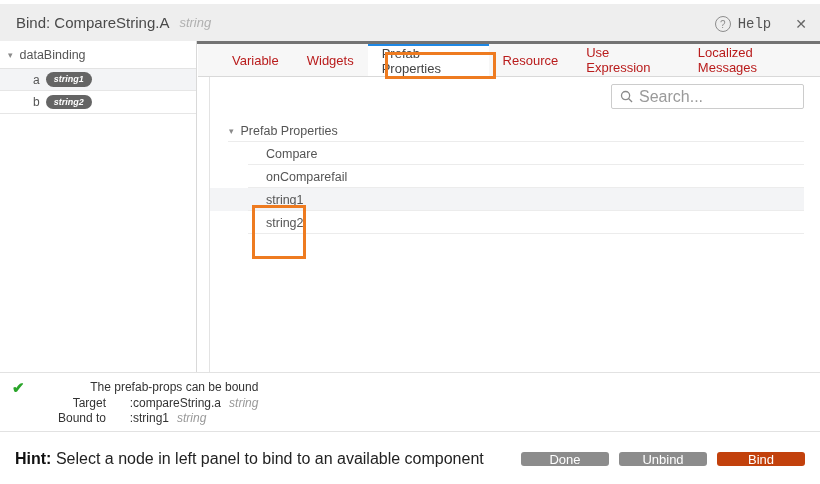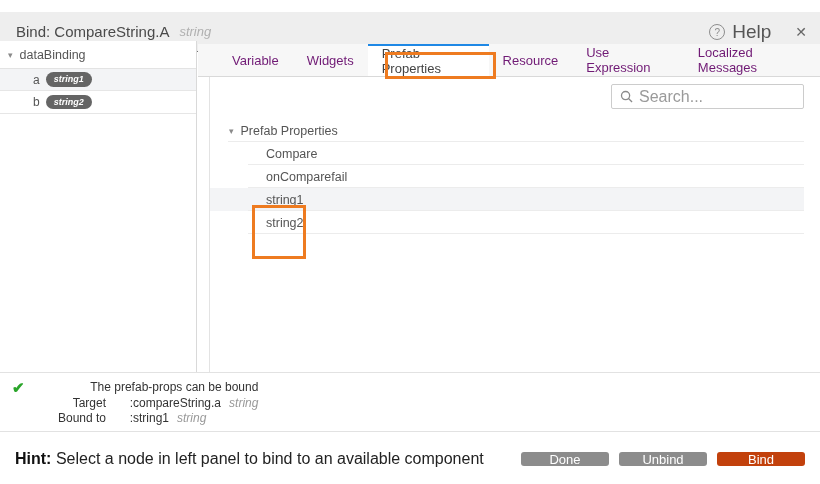--- a/index.html
+++ b/index.html
@@ -1,45 +1,45 @@
 <!DOCTYPE html>
 <html><head>
 <meta charset="utf-8">
 <style>
   * { margin:0; padding:0; box-sizing:border-box; }
   html,body { width:820px; height:484px; }
   body { font-family:"Liberation Sans", sans-serif; background:#fff; position:relative; overflow:hidden; }
 
   
-  .header { position:absolute; top:12px; left:0; right:0; height:40px; background:#eeeeee;
-            border-bottom:1px solid #737373; display:flex; align-items:center; }
+  .header { position:absolute; top:4px; left:0; right:0; height:40px; background:#eeeeee;
+            border-bottom:3px solid #737373; display:flex; align-items:center; }
   .title { margin-left:16px; font-size:15px; color:#4a4a4a; }
   .title-type { margin-left:10px; font-size:13px; font-style:italic; color:#b0b0b0; }
   .header-right { position:absolute; right:13px; top:0; height:40px; display:flex; align-items:center; }
   .help-icon { width:16px; height:16px; border:1px solid #8d8d8d; border-radius:50%; color:#8d8d8d;
                font-size:10px; display:flex; align-items:center; justify-content:center; cursor:pointer; }
-  .help-label { font-size:19px; color:#555; margin-left:7px; margin-right:24px; cursor:pointer; }
+  .help-label { font-size:14px; color:#555; margin-left:7px; margin-right:24px; cursor:pointer;font-family:Liberation Mono, monospace; }
   .close-icon { font-size:14px; color:#666; cursor:pointer; }
 
   
   .left-panel { position:absolute; top:41px; left:0; width:197px; height:331px; background:#fff;
                 border-right:1px solid #d9d9d9; }
   .tree-root { height:27px; display:flex; align-items:center; padding-left:8px;
                font-size:12.5px; color:#555; cursor:pointer; }
   .arrow { color:#8a8a8a; font-size:9px; margin-right:7px; }
   .tree-item { height:23px; display:flex; align-items:center; padding-left:33px;
                font-size:12px; color:#555; border-bottom:1px solid #e6e6e6; cursor:pointer; }
   .tree-item.selected { background:#f3f4f6; border-top:1px solid #e3e3e3; }
   .badge { background:#656565; color:#fff; font-size:9px; font-weight:bold; font-style:italic;
            padding:2px 8px; border-radius:9px; margin-left:6px; line-height:1.2; }
 
   
   .tabbar { position:absolute; top:44px; left:198px; right:0; height:33px; background:#f7f7f7;
             border-bottom:1px solid #d9d9d9; display:flex; align-items:stretch; padding-left:20px; }
-  .tab { padding:0 14px; font-size:13px; color:#701a75; display:flex; align-items:center; cursor:pointer; }
+  .tab { padding:0 14px; font-size:13px; color:#b91c1c; display:flex; align-items:center; cursor:pointer; }
   .tab.active { background:#fff; border-top:2px solid #1e88e5; color:#444; position:relative; }
   .tab-annotation { position:absolute; left:17px; right:-7px; top:6px; bottom:-3px;
                     border:3px solid #ee7b20; pointer-events:none; z-index:3; }
 
   
   .content { position:absolute; top:77px; left:209px; width:595px; height:295px;
              border-left:1px solid #e3e3e3; background:#fff; }
   .search-box { position:absolute; top:7px; right:0; width:193px; height:25px; border:1px solid #cccccc;
                 border-radius:2px; background:#fff; display:flex; align-items:center; padding:0 8px; }
   .search-box svg { flex:none; }

